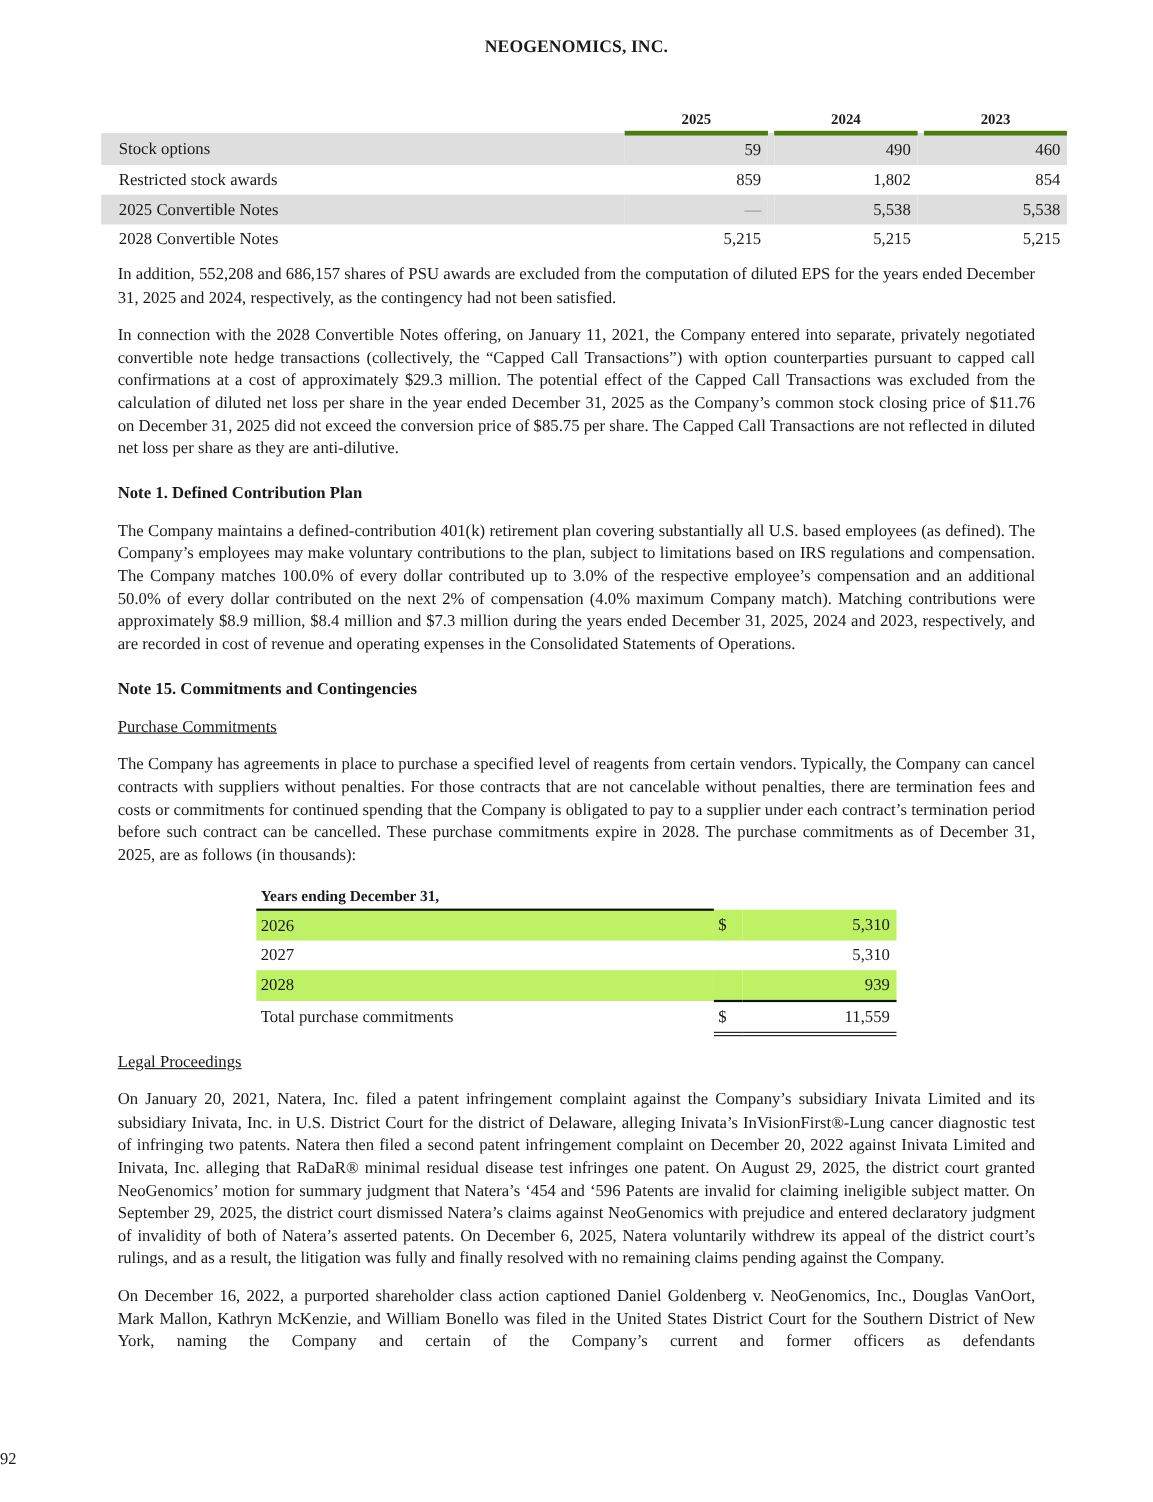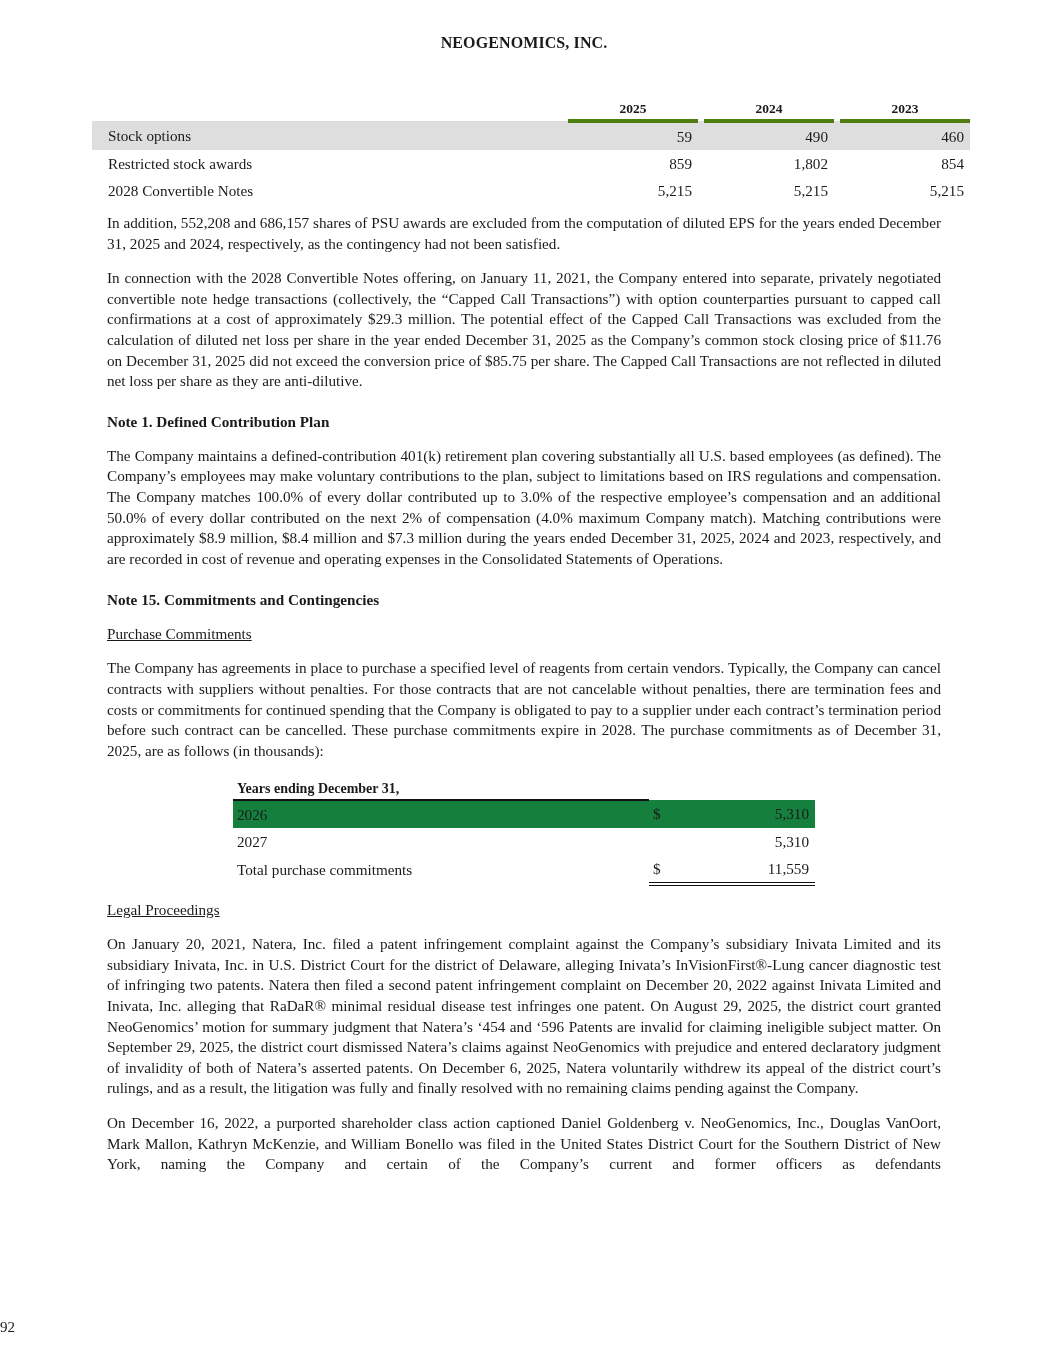--- a/index.html
+++ b/index.html
@@ -43,21 +43,21 @@
   
   .pc-table { margin-left: 140px; margin-top: 20px; width: 582px; }
   .pc-table th {
     text-align: left; font-weight: bold; font-size: 14px; padding: 0 0 2px 4px;
     border-bottom: 2px solid #111;
   }
   .pc-table th.blank { border-bottom: none; }
   .pc-table td { height: 27px; padding: 0 4px; font-size: 15.2px; }
   .pc-table td.cur { width: 18px; text-align: left; }
   .pc-table td.amt { width: 130px; text-align: right; padding-right: 6px; }
-  .pc-table tr.shade td { background: #15803d; }
+  .pc-table tr.shade td { background: #bef264; }
   .pc-table tr.pre-total td.cur, .pc-table tr.pre-total td.amt { border-bottom: 2px solid #111; }
   .pc-table tr.total td.cur, .pc-table tr.total td.amt { border-bottom: 4px double #111; }
 
   .legal { margin-top: 14px; }
 </style>
 </head>
 <body>
 
 <div class="header">NEOGENOMICS, INC.</div>
 
@@ -83,20 +83,28 @@
         <td class="gap"></td>
         <td class="num">460</td>
       </tr>
       <tr>
         <td>Restricted stock awards</td>
         <td class="num">859</td>
         <td class="gap"></td>
         <td class="num">1,802</td>
         <td class="gap"></td>
         <td class="num">854</td>
+      </tr>
+      <tr class="shade">
+        <td>2025 Convertible Notes</td>
+        <td class="num" style="color:#888;">—</td>
+        <td class="gap"></td>
+        <td class="num">5,538</td>
+        <td class="gap"></td>
+        <td class="num">5,538</td>
       </tr>
       <tr>
         <td>2028 Convertible Notes</td>
         <td class="num">5,215</td>
         <td class="gap"></td>
         <td class="num">5,215</td>
         <td class="gap"></td>
         <td class="num">5,215</td>
       </tr>
     </tbody>
@@ -124,20 +132,25 @@
       <tr class="shade">
         <td>2026</td>
         <td class="cur">$</td>
         <td class="amt">5,310</td>
       </tr>
       <tr>
         <td>2027</td>
         <td class="cur"></td>
         <td class="amt">5,310</td>
       </tr>
+      <tr class="shade pre-total">
+        <td>2028</td>
+        <td class="cur"></td>
+        <td class="amt">939</td>
+      </tr>
       <tr class="total">
         <td>Total purchase commitments</td>
         <td class="cur">$</td>
         <td class="amt">11,559</td>
       </tr>
     </tbody>
   </table>
 
   <p class="subheading legal">Legal Proceedings</p>
   <p>On January 20, 2021, Natera, Inc. filed a patent infringement complaint against the Company’s subsidiary Inivata Limited and its subsidiary Inivata, Inc. in U.S. District Court for the district of Delaware, alleging Inivata’s InVisionFirst®-Lung cancer diagnostic test of infringing two patents. Natera then filed a second patent infringement complaint on December 20, 2022 against Inivata Limited and Inivata, Inc. alleging that RaDaR® minimal residual disease test infringes one patent. On August 29, 2025, the district court granted NeoGenomics’ motion for summary judgment that Natera’s ‘454 and ‘596 Patents are invalid for claiming ineligible subject matter. On September 29, 2025, the district court dismissed Natera’s claims against NeoGenomics with prejudice and entered declaratory judgment of invalidity of both of Natera’s asserted patents. On December 6, 2025, Natera voluntarily withdrew its appeal of the district court’s rulings, and as a result, the litigation was fully and finally resolved with no remaining claims pending against the Company.</p>

